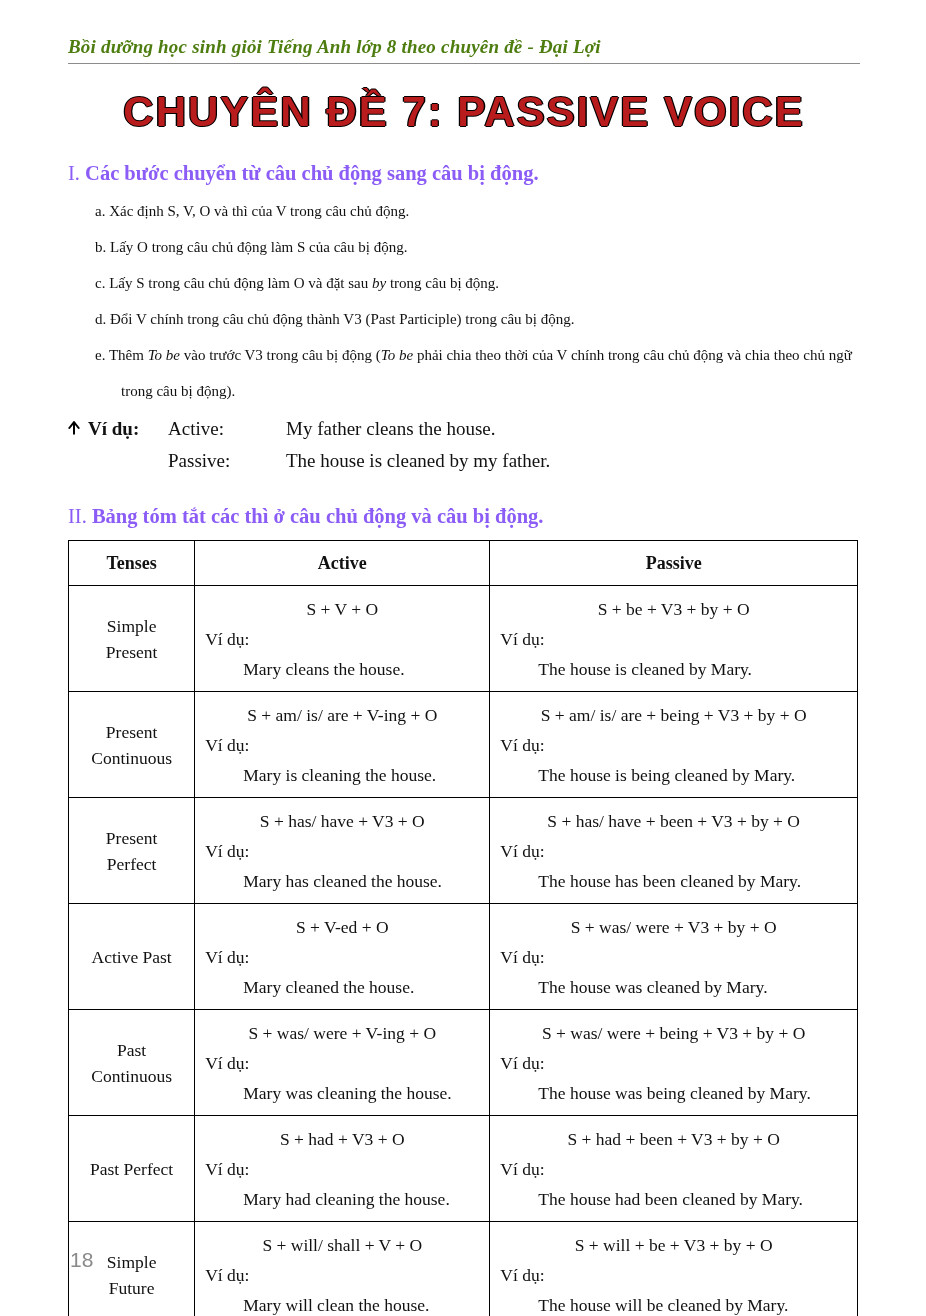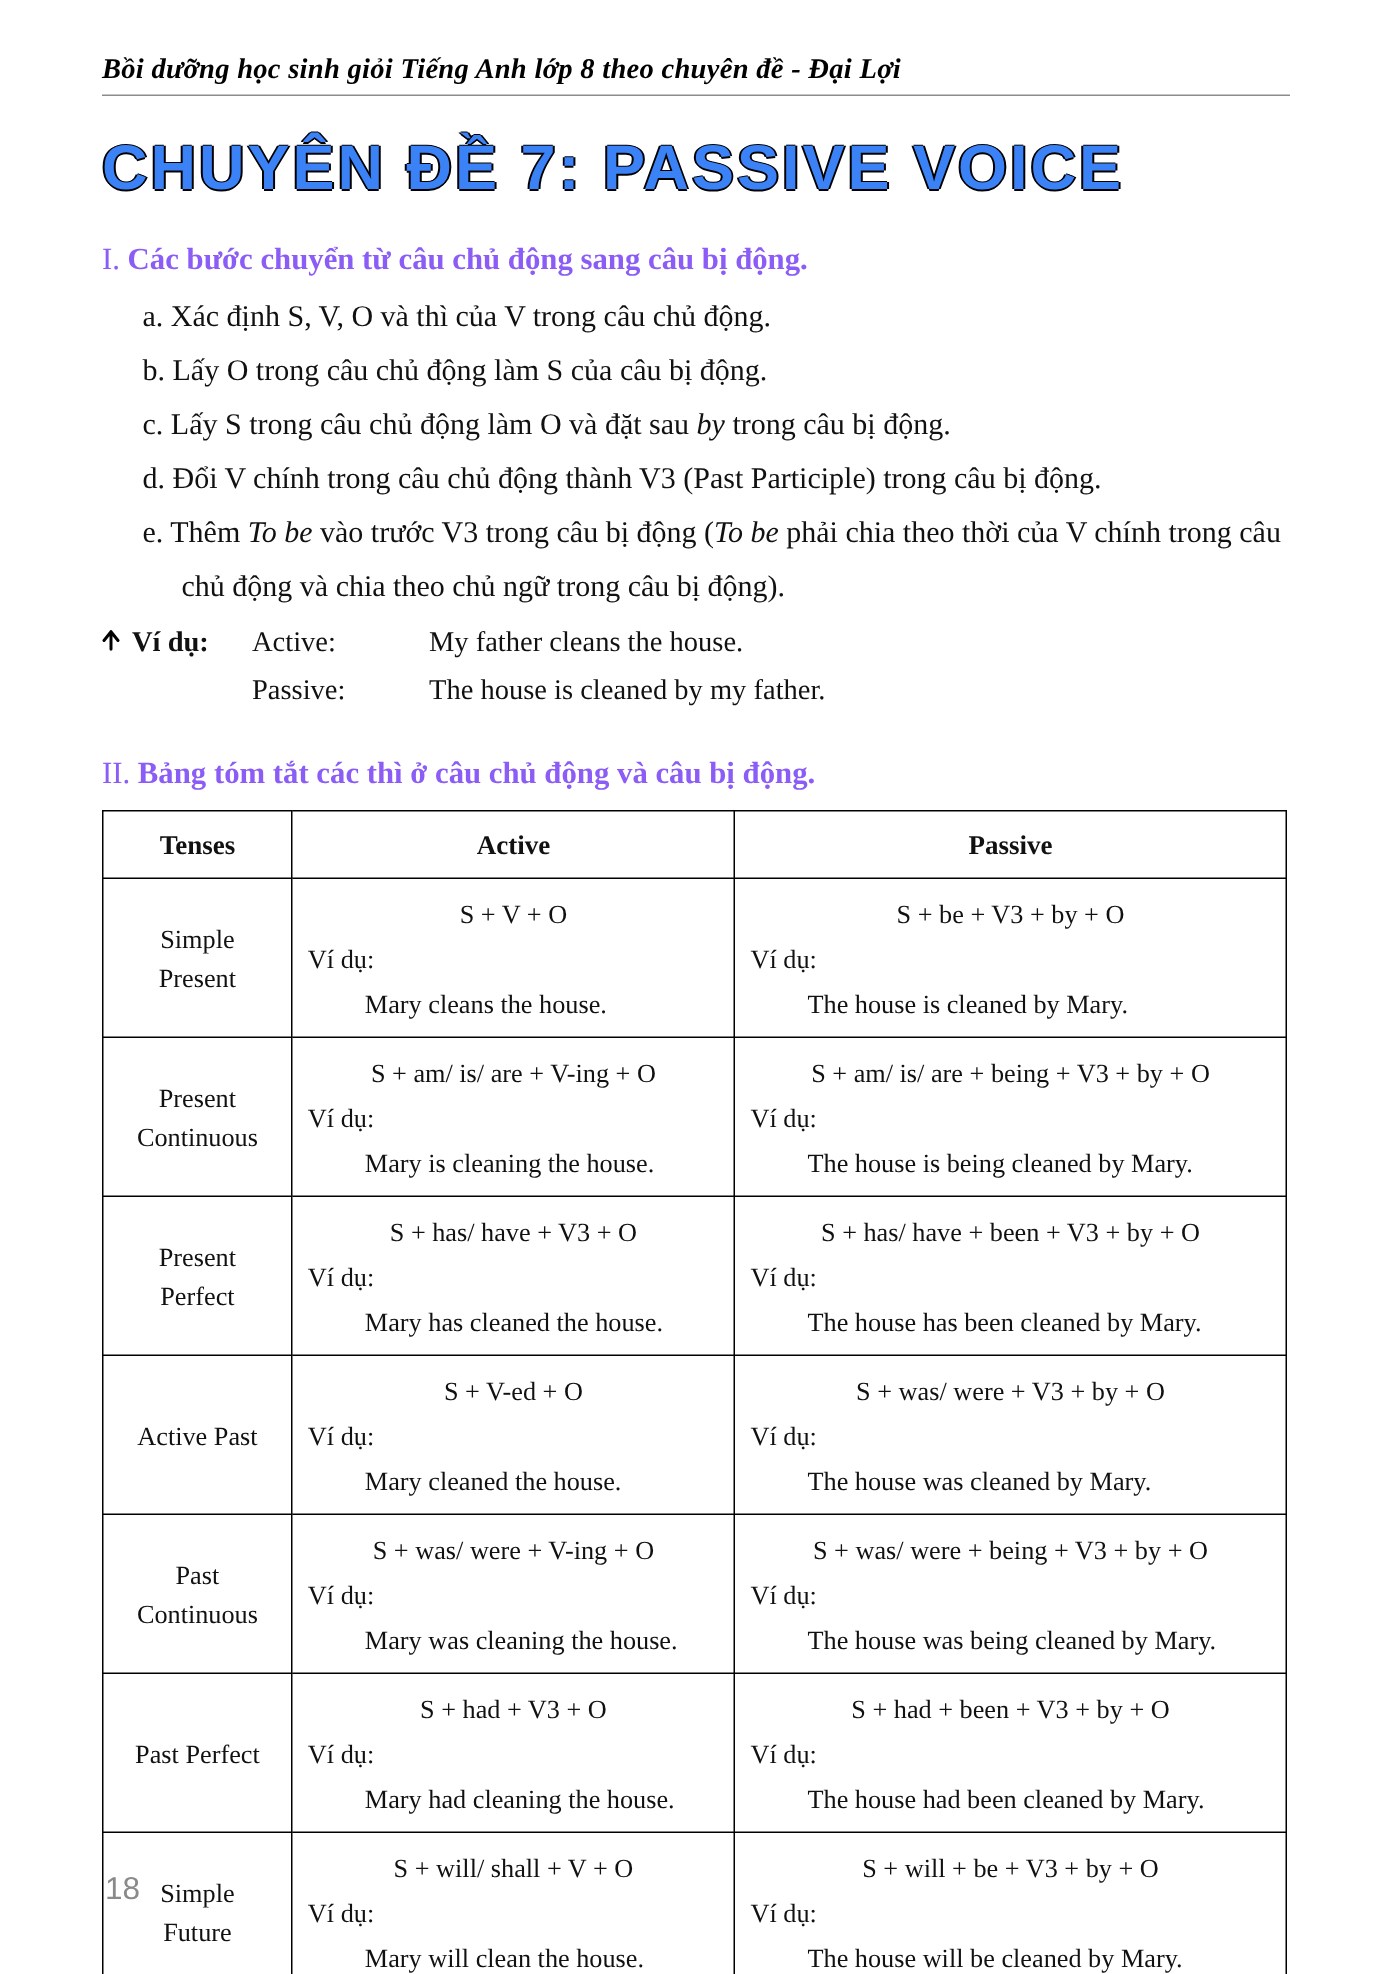--- a/index.html
+++ b/index.html
@@ -10,46 +10,47 @@
     font-family:"Liberation Serif", serif;
     color:#111;
     overflow:hidden;
     box-sizing:border-box;
   }
   .content { padding:36px 66px 0 68px; }
 
   
   .book-header {
     font-style:italic; font-weight:bold;
-    font-size:19px; color:#000000;
+    font-size:19px; color:#4d7c0f;
     padding-bottom:5px;
     border-bottom:1.5px solid #8c8c8c;
     letter-spacing:0.2px;
   }
 
   
   .chapter-title {
+    text-align:center;
     font-family:"Liberation Sans", sans-serif;
     font-weight:bold;
     font-size:42px;
     letter-spacing:2px;
-    color:#3b82f6;
+    color:#b91c1c;
     margin:24px 0 6px 0;
     text-shadow:1.3px 0 #000, -1.3px 0 #000, 0 1px #000, 0 -1px #000;
   }
 
   .section-heading {
     font-size:20.5px;
     margin-top:26px;
     color:#8b5cf6;
   }
   .section-heading .numeral { font-weight:normal; }
   .section-heading .heading-text { font-weight:bold; }
 
-  .steps { margin:8px 0 0 27px; font-size:20px; }
+  .steps { margin:8px 0 0 27px; font-size:15px; }
   .step { line-height:36px; }
   .step-hang { padding-left:26px; text-indent:-26px; }
   .it { font-style:italic; }
 
   .example-block { margin-top:4px; font-size:19px; }
   .example-row { display:flex; line-height:32px; }
   .example-row .marker-col { width:100px; display:flex; align-items:center; }
   .example-row .marker-col.empty { visibility:hidden; }
   .vd-label { font-weight:bold; }
   .marker-icon { margin-right:8px; display:inline-block; }

